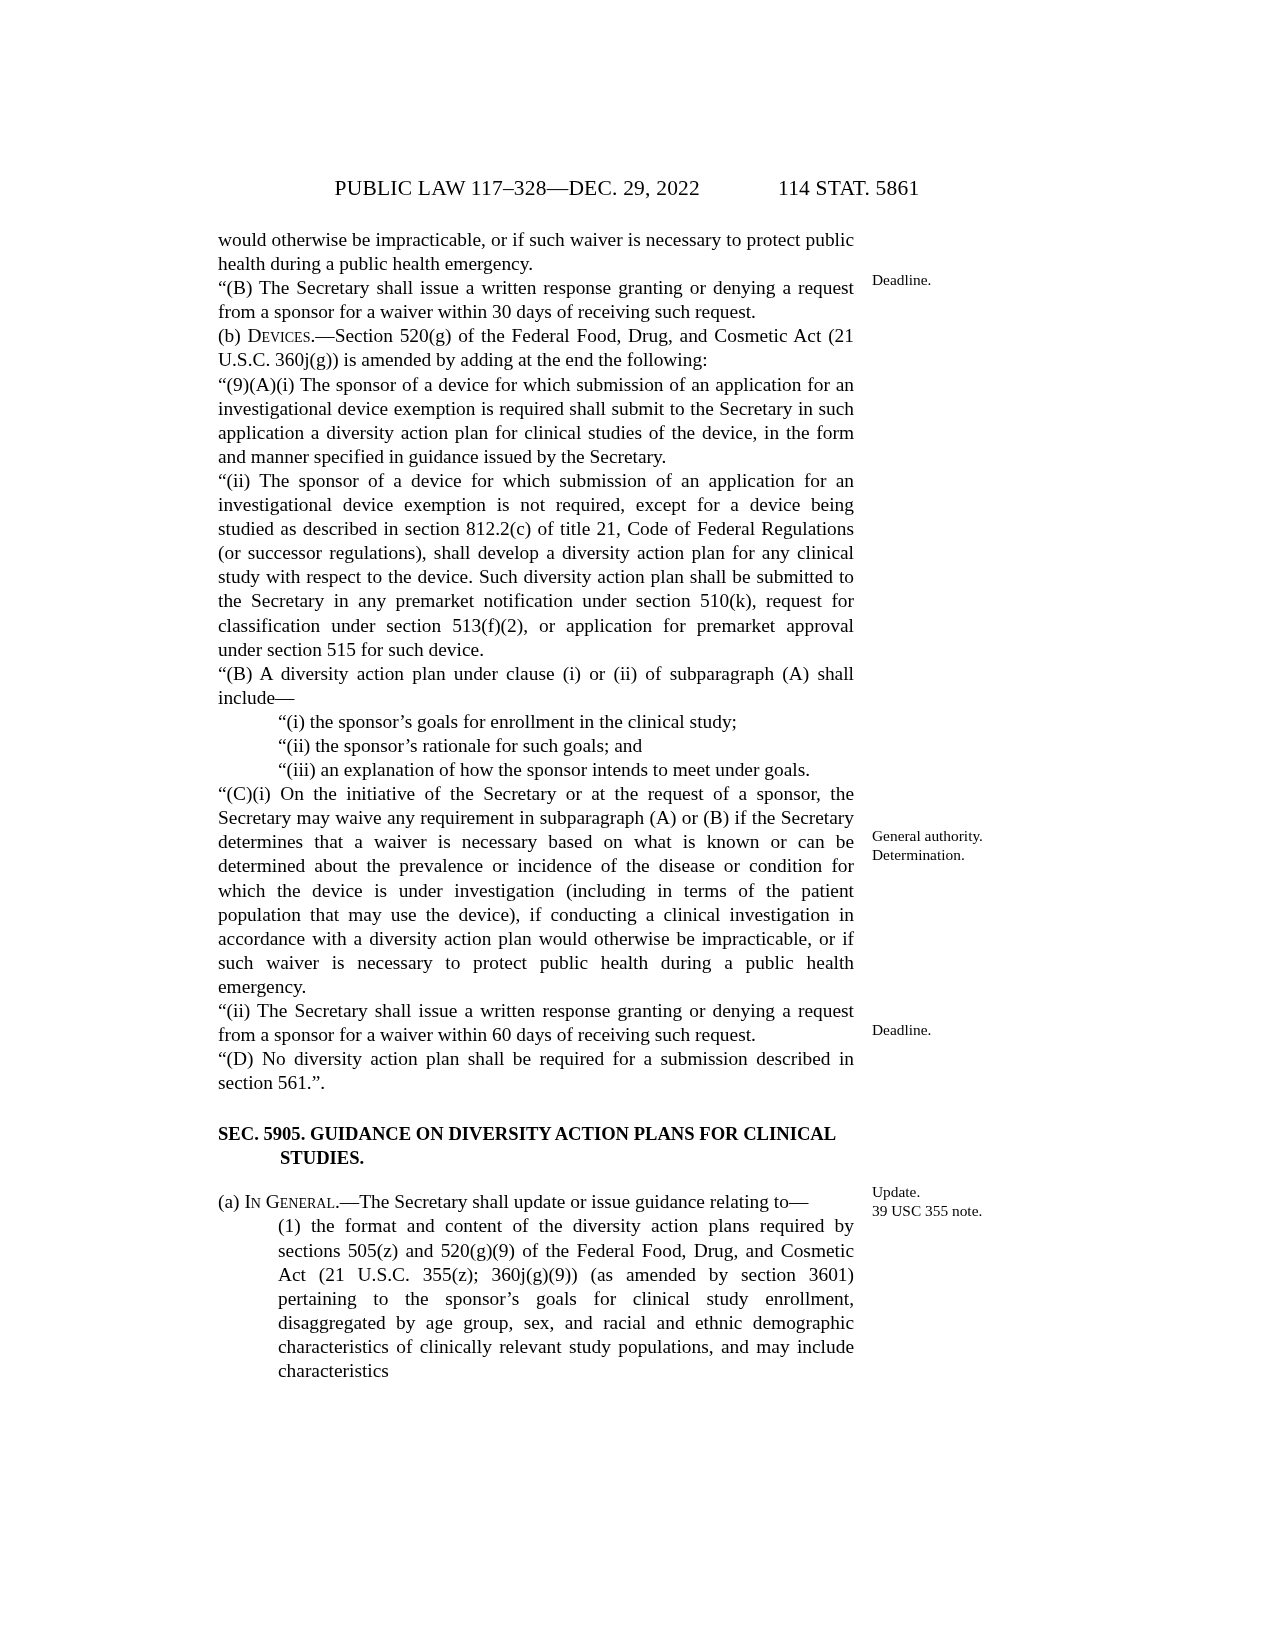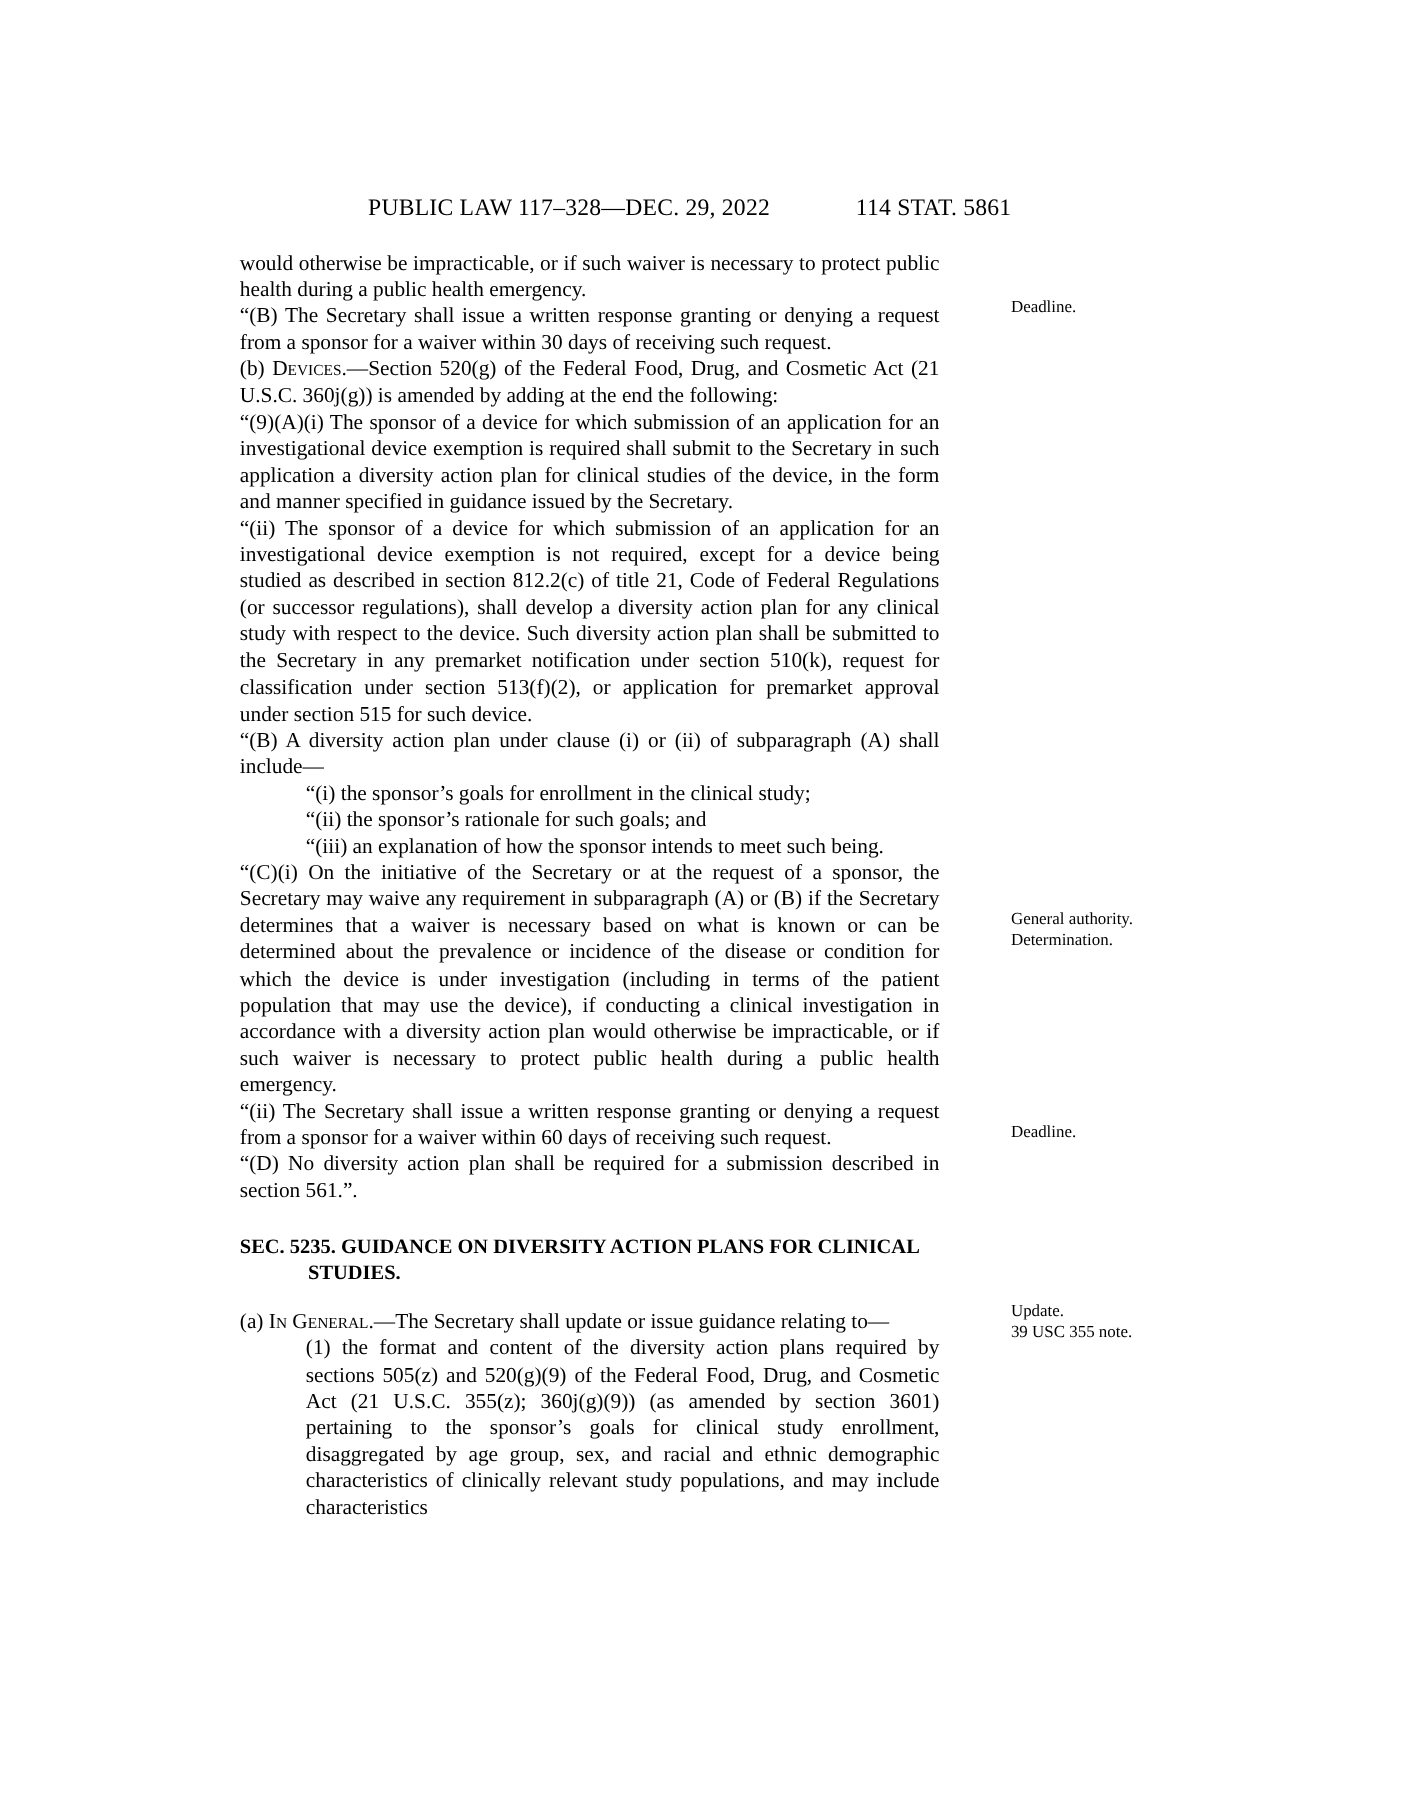--- a/index.html
+++ b/index.html
@@ -87,21 +87,20 @@
     width: 300px;
     font-size: 15.4px;
     line-height: 19px;
     text-align: left;
   }
   .sidenote {
     position: absolute;
     left: 0;
     width: 300px;
     white-space: pre-line;
-    margin-left: 47px;
   }
 </style>
 </head>
 <body>
 
 <div class="page">
 
   <div class="header">
     <span class="hdr-left">PUBLIC LAW 117–328—DEC. 29, 2022</span>
     <span class="hdr-gap"></span>
@@ -115,27 +114,27 @@
 
     <p class="indent-1">
       <span>(b)&nbsp;</span><span class="sc">Devices</span><span>.—Section 520(g) of the Federal Food, Drug, and Cosmetic Act (21 U.S.C. 360j(g)) is amended by adding at the end the following:</span>
     </p>
 
     <p class="indent-1">“(9)(A)(i) The sponsor of a device for which submission of an application for an investigational device exemption is required shall submit to the Secretary in such application a diversity action plan for clinical studies of the device, in the form and manner specified in guidance issued by the Secretary.</p>
     <p class="indent-1">“(ii) The sponsor of a device for which submission of an application for an investigational device exemption is not required, except for a device being studied as described in section 812.2(c) of title 21, Code of Federal Regulations (or successor regulations), shall develop a diversity action plan for any clinical study with respect to the device. Such diversity action plan shall be submitted to the Secretary in any premarket notification under section 510(k), request for classification under section 513(f)(2), or application for premarket approval under section 515 for such device.</p>
     <p class="indent-1">“(B) A diversity action plan under clause (i) or (ii) of subparagraph (A) shall include—</p>
     <p class="indent-2">“(i) the sponsor’s goals for enrollment in the clinical study;</p>
     <p class="indent-2">“(ii) the sponsor’s rationale for such goals; and</p>
-    <p class="indent-2">“(iii) an explanation of how the sponsor intends to meet such being.</p>
+    <p class="indent-2">“(iii) an explanation of how the sponsor intends to meet under goals.</p>
     <p class="indent-1">“(C)(i) On the initiative of the Secretary or at the request of a sponsor, the Secretary may waive any requirement in subparagraph (A) or (B) if the Secretary determines that a waiver is necessary based on what is known or can be determined about the prevalence or incidence of the disease or condition for which the device is under investigation (including in terms of the patient population that may use the device), if conducting a clinical investigation in accordance with a diversity action plan would otherwise be impracticable, or if such waiver is necessary to protect public health during a public health emergency.</p>
     <p class="indent-1">“(ii) The Secretary shall issue a written response granting or denying a request from a sponsor for a waiver within 60 days of receiving such request.</p>
     <p class="indent-1">“(D) No diversity action plan shall be required for a submission described in section 561.”.</p>
 
     <p class="sec-head">
-      <span>SEC. 5235. GUIDANCE ON DIVERSITY ACTION PLANS FOR CLINICAL</span>
+      <span>SEC. 5905. GUIDANCE ON DIVERSITY ACTION PLANS FOR CLINICAL</span>
       <span class="sec-head-line2">STUDIES.</span>
     </p>
 
     <p class="indent-1">
       <span>(a)&nbsp;</span><span class="sc">In General</span><span>.—The Secretary shall update or issue guidance relating to—</span>
     </p>
 
     <p class="indent-2">(1) the format and content of the diversity action plans required by sections 505(z) and 520(g)(9) of the Federal Food, Drug, and Cosmetic Act (21 U.S.C. 355(z); 360j(g)(9)) (as amended by section 3601) pertaining to the sponsor’s goals for clinical study enrollment, disaggregated by age group, sex, and racial and ethnic demographic characteristics of clinically relevant study populations, and may include characteristics</p>
 
   </div>

